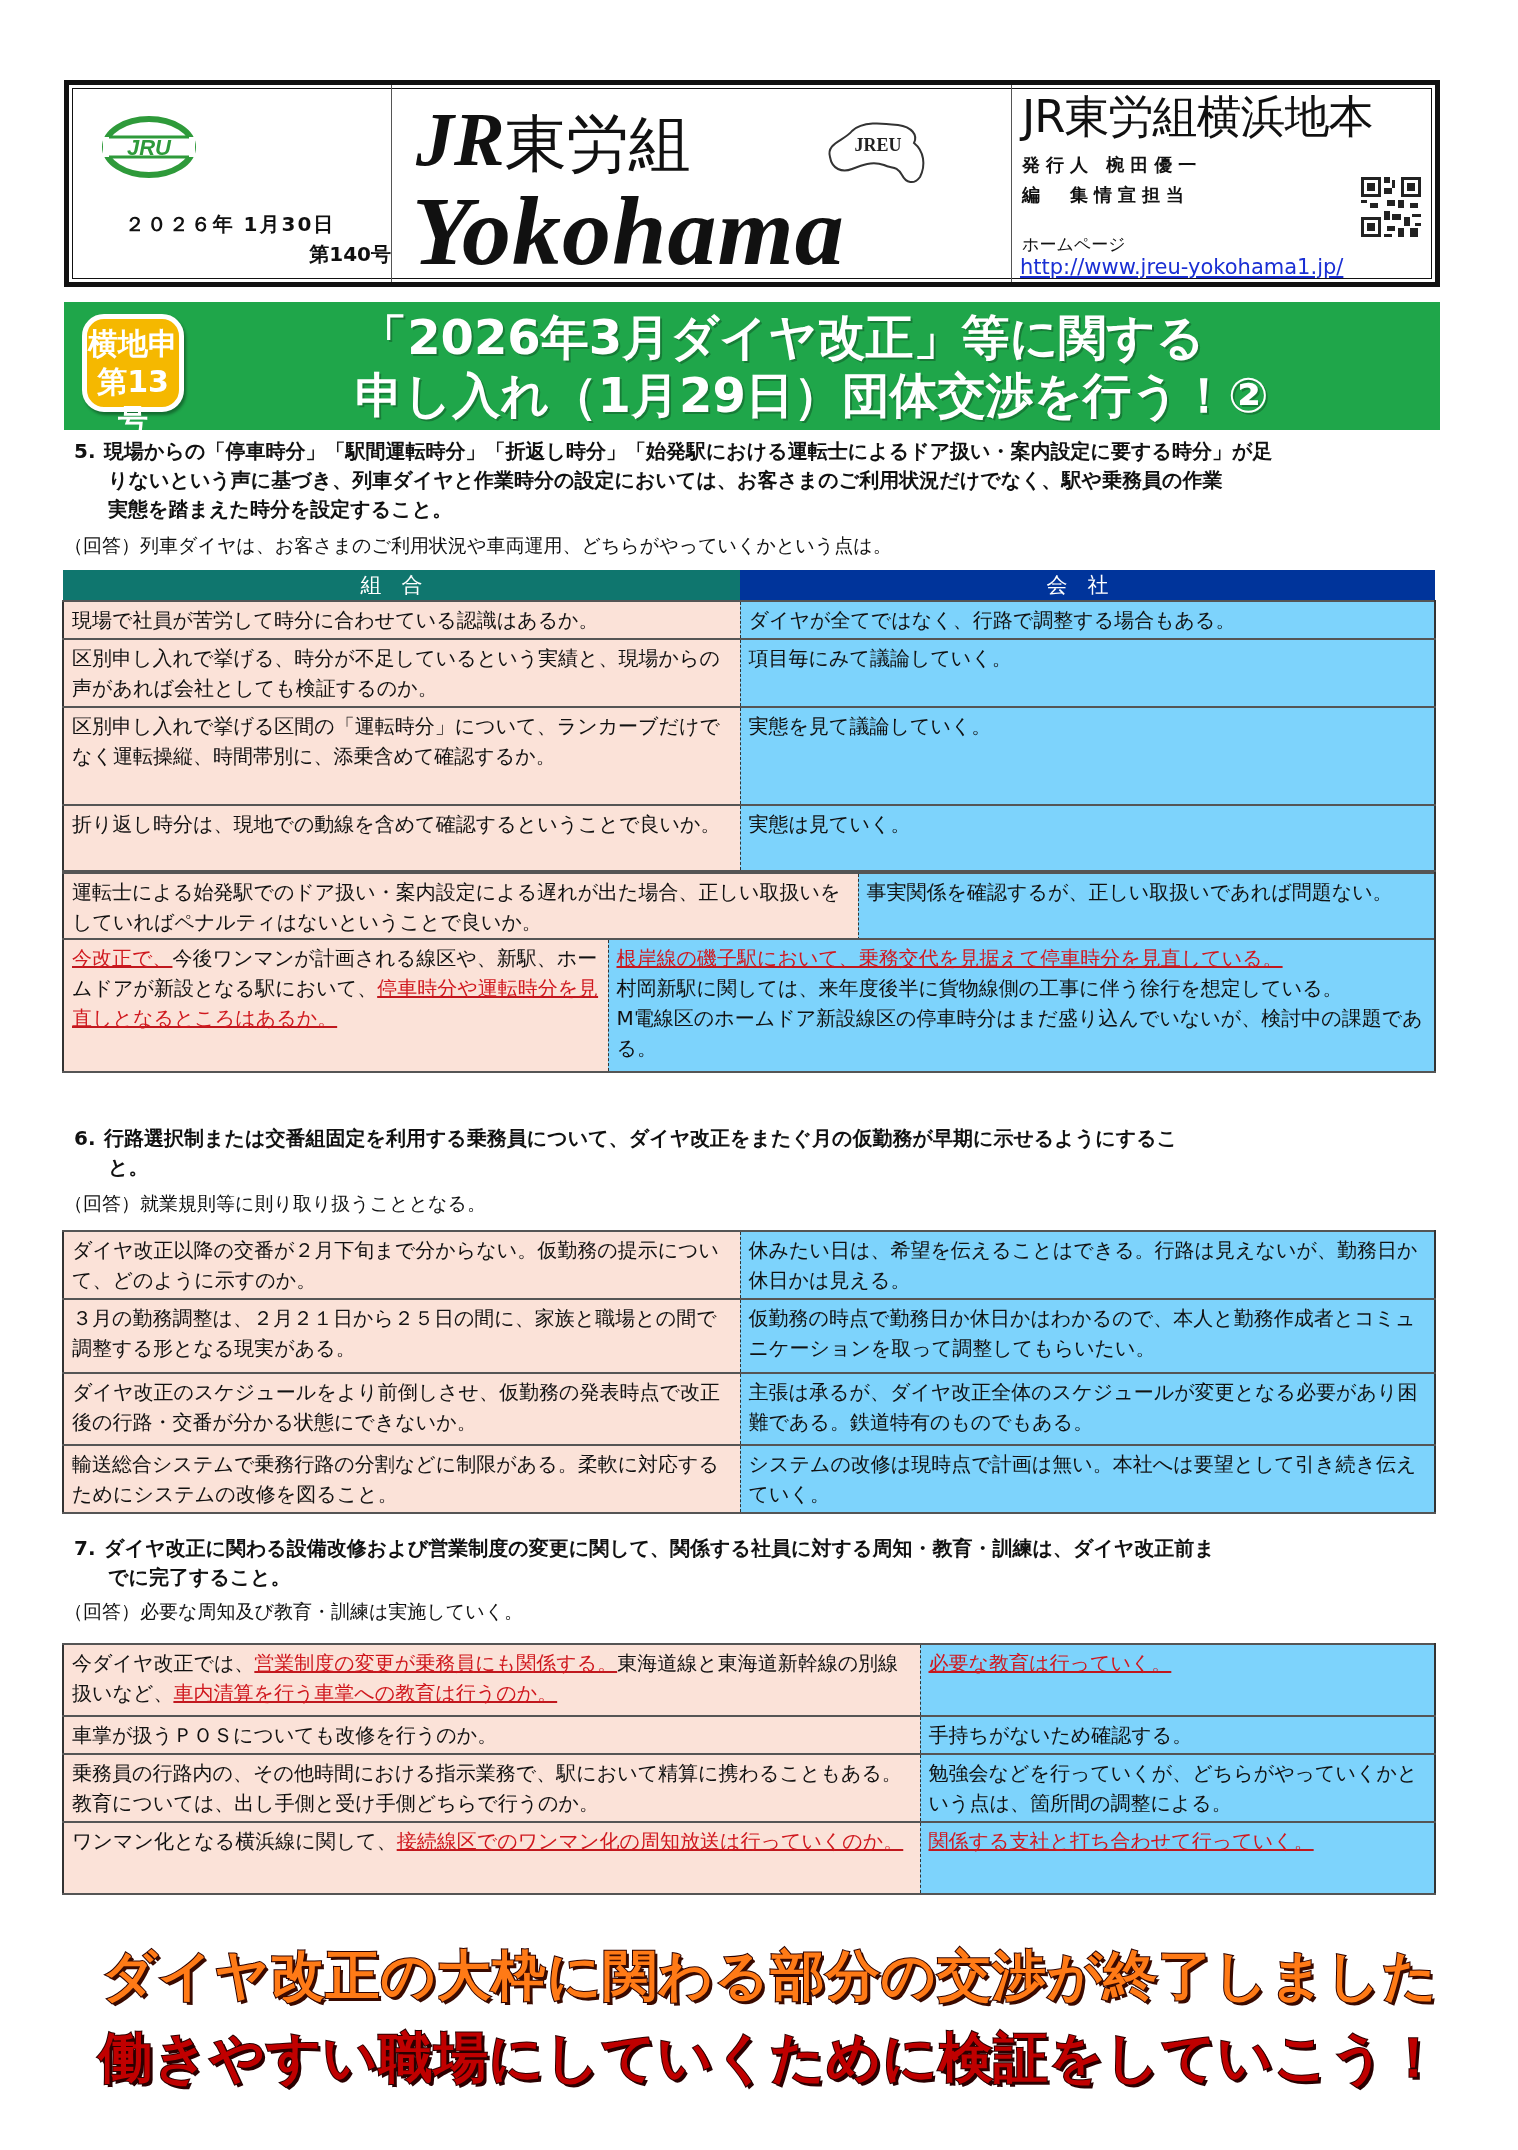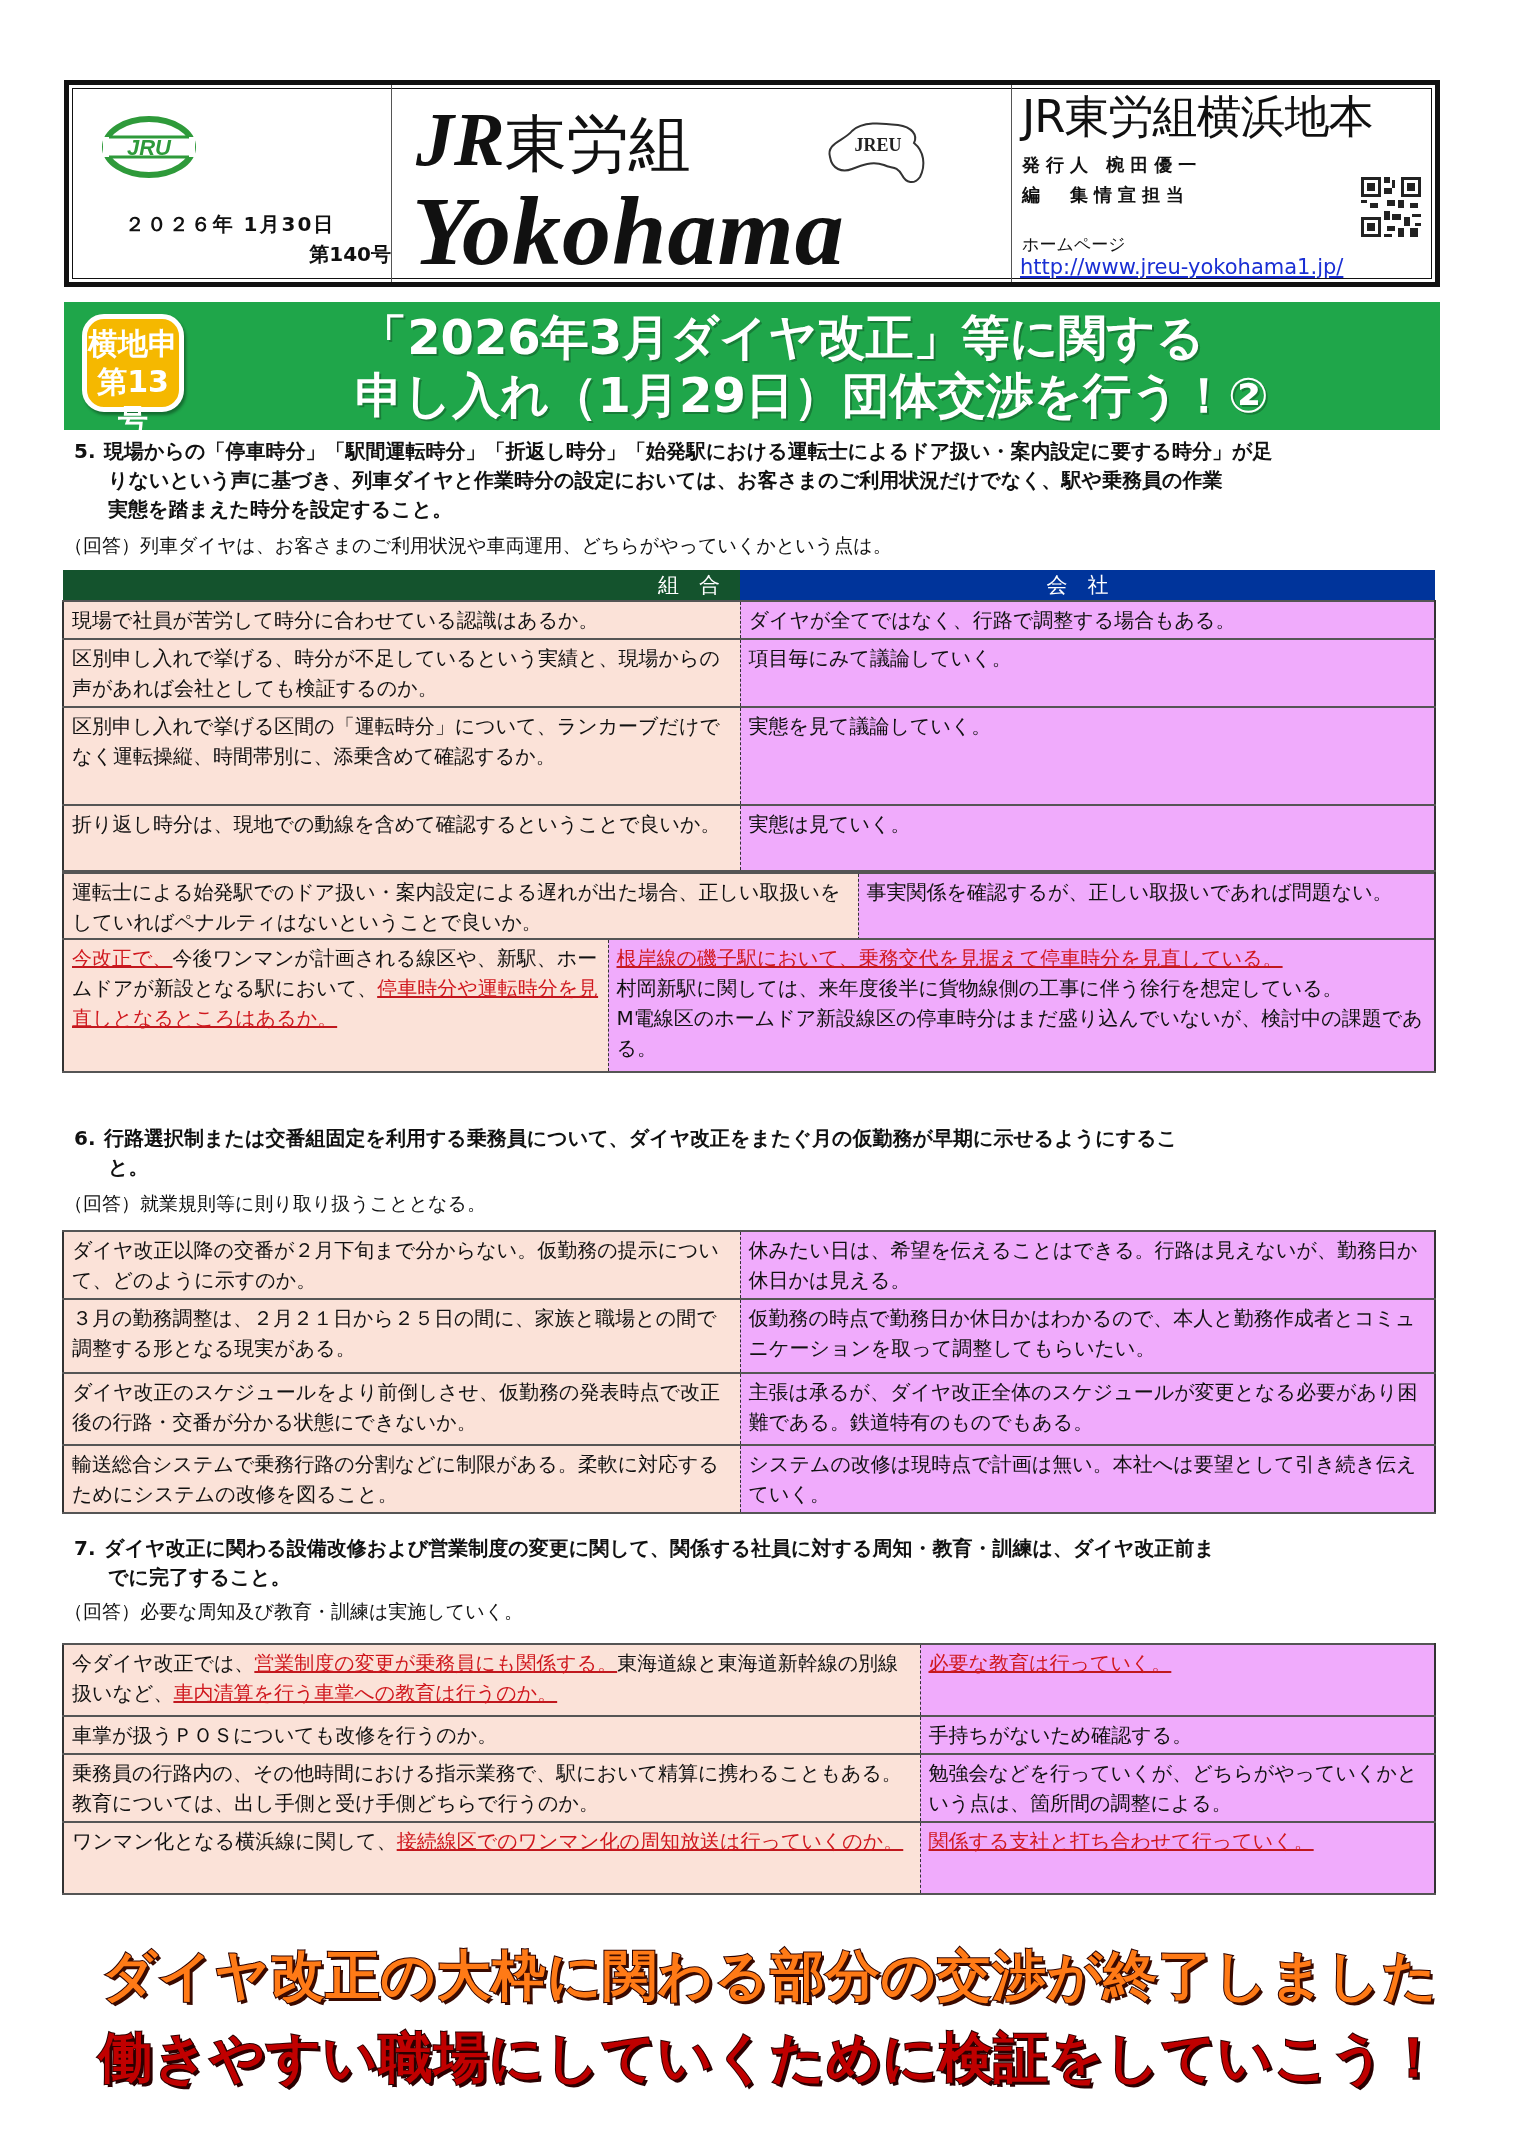--- a/index.html
+++ b/index.html
@@ -38,23 +38,23 @@
   
   .demand { position: absolute; left: 74px; width: 1370px; font-size: 20px; line-height: 29px; font-weight: bold; color: #111; }
   .demand .num { display: inline-block; width: 30px; }
   .demand .cont { padding-left: 34px; }
   .answer { position: absolute; left: 64px; font-size: 19px; line-height: 26px; color: #111; white-space: nowrap; }
 
   
   table.qa { position: absolute; left: 62px; width: 1372px; border-collapse: collapse; font-size: 20px; line-height: 30px; table-layout: fixed; }
   table.qa td { vertical-align: top; padding: 3px 6px 3px 8px; border-top: 2px solid #555; border-bottom: 2px solid #555; }
   table.qa td.u { background: #fbe2d8; border-left: 2px solid #333; border-right: 1px dashed #333; }
-  table.qa td.c { background: #f0abfc; border-right: 2px solid #333; margin-left: 6px; }
+  table.qa td.c { background: #7dd3fc; border-right: 2px solid #333; margin-left: 6px; }
   table.qa th { color: #fff; font-weight: normal; font-size: 21px; height: 28px; letter-spacing: 20px; text-align: center; }
-  table.qa th.hu { background: #14532d; text-align: right; }
+  table.qa th.hu { background: #0f766e; }
   table.qa th.hc { background: #00349b; }
   .red-ul { color: #d0181e; text-decoration: underline; text-decoration-color: #c0181e; }
 
   
   .slogan { position: absolute; left: 50px; width: 1440px; text-align: center; font-weight: bold; font-size: 54px; white-space: nowrap; letter-spacing: 1px;
     -webkit-text-stroke: 2px #2a0000; paint-order: stroke fill; }
   .slogan.s1 { top: 1940px; color: #ff7a16; text-shadow: 3px 3px 0 #3a0a00; }
   .slogan.s2 { top: 2022px; color: #c00000; text-shadow: 3px 3px 0 #2a0000; }
 </style>
 </head>

